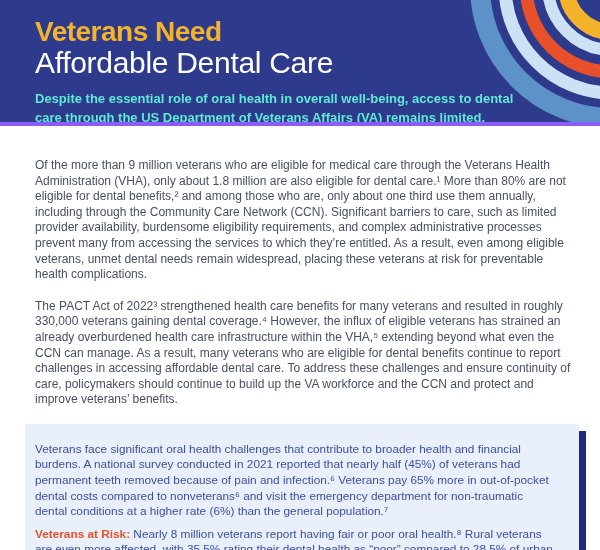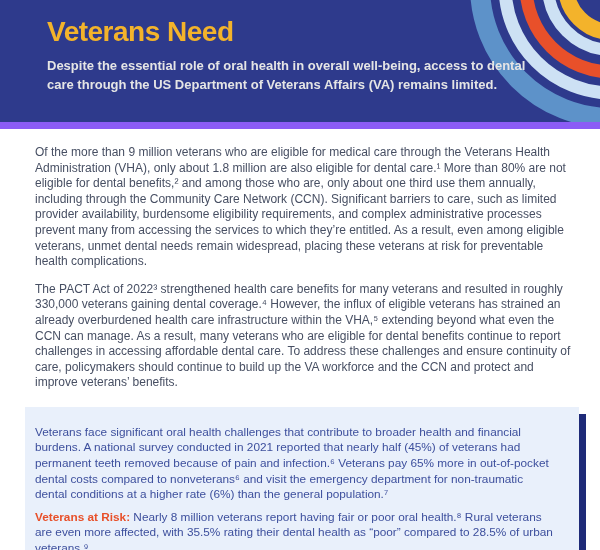--- a/index.html
+++ b/index.html
@@ -8,23 +8,22 @@
     width:600px;height:550px;
     background:#ffffff;
     overflow:hidden;
     font-family:"Liberation Sans","DejaVu Sans",sans-serif;
   }
   
   .masthead{
     position:relative;
     height:122px;
     background:#2e3a8c;
-    border-bottom:7px solid #8b5cf6;
+    border-bottom:4px solid #8b5cf6;
     overflow:hidden;
-    padding-left:12px;
   }
   .masthead-inner{
     position:relative;
     z-index:2;
     padding:17px 0 0 35px;
   }
   .title-accent{
     color:#f3b32b;
     font-size:28px;
     font-weight:700;
@@ -34,38 +33,38 @@
   .title-main{
     color:#ffffff;
     font-size:30px;
     font-weight:400;
     letter-spacing:-0.3px;
     line-height:1.1;
   }
   .subtitle{
     margin-top:11px;
     max-width:480px;
-    color:#e5e5e5;
+    color:#5eead4;
     font-size:13px;
     font-weight:700;
     line-height:1.45;
   }
   .corner-arcs{
     position:absolute;
     top:0;right:0;
     z-index:1;
   }
   
   .body{
     padding:16px 28px 0 35px;
     color:#474f63;
     font-size:12px;
     line-height:1.3;
   }
-  .body p{margin:0 0 12px 0;}
+  .body p{margin:16px 0 12px 0;}
   
   .callout{
     margin:16px -7px 0 -10px;
     background:#e9f0fb;
     box-shadow:7px 7px 0 #1e2a78;
     padding:11px 13px 14px 10px;
   }
   .callout-heading{
     margin:0;
     color:#212e7d;
@@ -93,20 +92,21 @@
   <header class="masthead">
     <svg class="corner-arcs" width="600" height="122" viewBox="0 0 600 122" aria-hidden="true">
       <circle cx="612" cy="-14" r="132" fill="none" stroke-width="20" stroke="#5d92c9"></circle>
       <circle cx="612" cy="-14" r="107" fill="none" stroke-width="13" stroke="#cde1f4"></circle>
       <circle cx="612" cy="-14" r="86" fill="none" stroke-width="13" stroke="#e8502a"></circle>
       <circle cx="612" cy="-14" r="64" fill="none" stroke-width="12" stroke="#cde1f4"></circle>
       <circle cx="612" cy="-14" r="46" fill="none" stroke-width="16" stroke="#f3b32b"></circle>
     </svg>
     <div class="masthead-inner">
       <div class="title-accent">Veterans Need</div>
+      <div class="title-main">Affordable Dental Care</div>
       <div class="subtitle">Despite the essential role of oral health in overall well-being, access to dental care through the US Department of Veterans Affairs (VA) remains limited.</div>
     </div>
   </header>
 
   <main class="body">
     <p>Of the more than 9 million veterans who are eligible for medical care through the Veterans Health Administration (VHA), only about 1.8 million are also eligible for dental care.¹ More than 80% are not eligible for dental benefits,² and among those who are, only about one third use them annually, including through the Community Care Network (CCN). Significant barriers to care, such as limited provider availability, burdensome eligibility requirements, and complex administrative processes prevent many from accessing the services to which they’re entitled. As a result, even among eligible veterans, unmet dental needs remain widespread, placing these veterans at risk for preventable health complications.</p>
     <p>The PACT Act of 2022³ strengthened health care benefits for many veterans and resulted in roughly 330,000 veterans gaining dental coverage.⁴ However, the influx of eligible veterans has strained an already overburdened health care infrastructure within the VHA,⁵ extending beyond what even the CCN can manage. As a result, many veterans who are eligible for dental benefits continue to report challenges in accessing affordable dental care. To address these challenges and ensure continuity of care, policymakers should continue to build up the VA workforce and the CCN and protect and improve veterans’ benefits.</p>
 
     <section class="callout">
       <p>Veterans face significant oral health challenges that contribute to broader health and financial burdens. A national survey conducted in 2021 reported that nearly half (45%) of veterans had permanent teeth removed because of pain and infection.⁶ Veterans pay 65% more in out-of-pocket dental costs compared to nonveterans⁶ and visit the emergency department for non-traumatic dental conditions at a higher rate (6%) than the general population.⁷</p>

